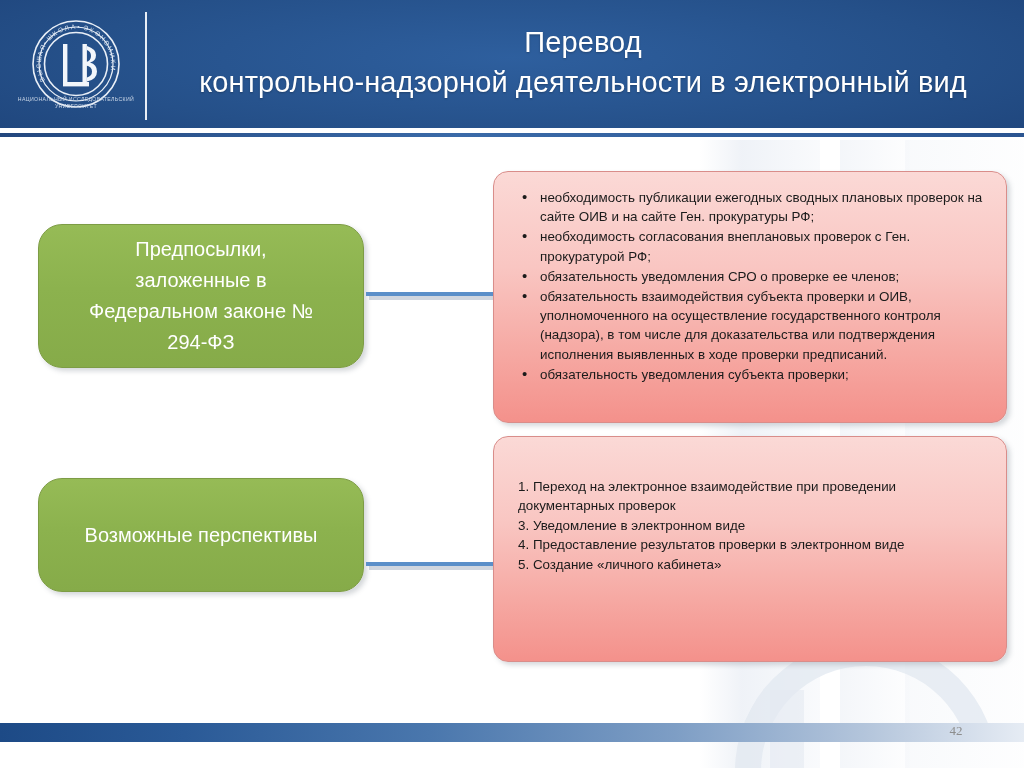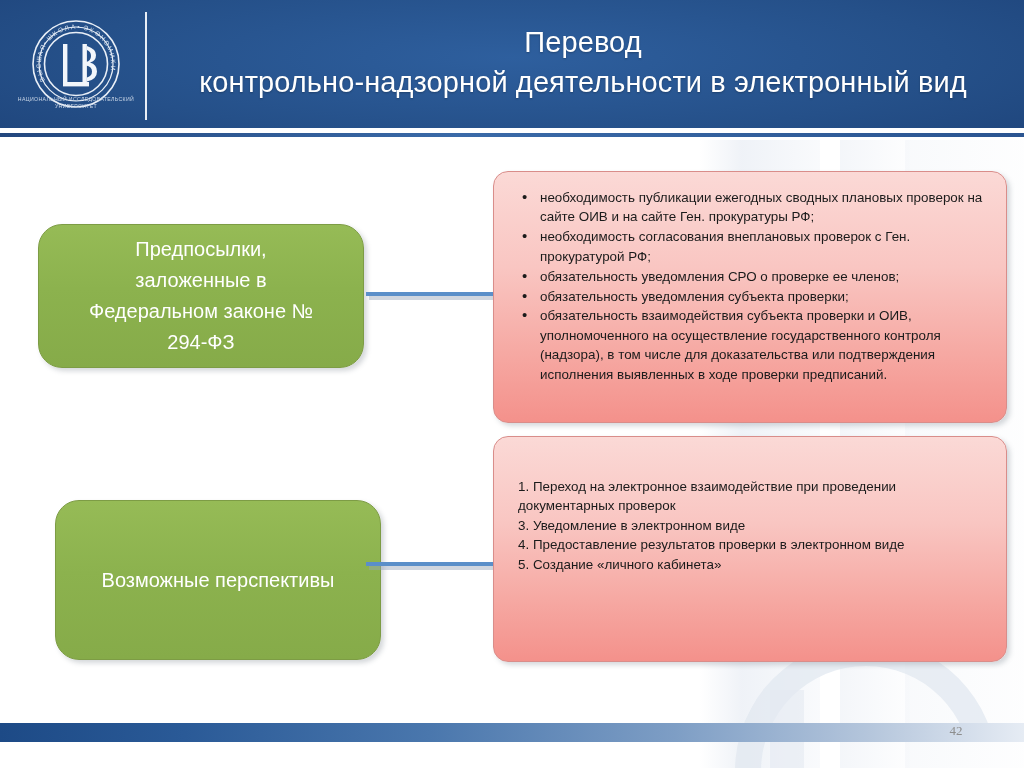--- a/index.html
+++ b/index.html
@@ -129,21 +129,21 @@
     align-items: center;
     justify-content: center;
     text-align: center;
     font-size: 20px;
     line-height: 31px;
     padding: 8px 16px;
     box-shadow: 3px 3px 5px rgba(120,130,140,0.32);
     white-space: pre-line;
   }
   #green-box-1 { left: 38px; top: 224px; width: 326px; height: 144px; }
-  #green-box-2 { left: 38px; top: 500px; width: 326px; height: 160px; margin-left: 17px; }
+  #green-box-2 { left: 38px; top: 478px; width: 326px; height: 114px; }
 
   
   .pink-box {
     position: absolute;
     box-sizing: border-box;
     border-radius: 15px;
     border: 1px solid #d98d8a;
     background: linear-gradient(180deg, #fbd9d6 0%, #f9c6c2 38%, #f6a9a3 72%, #f4918b 100%);
     color: #1b1b1b;
     box-shadow: 3px 3px 5px rgba(120,130,140,0.3);
@@ -286,22 +286,22 @@
 294-ФЗ</div>
 
   <div class="connector-shadow" id="connector-1-sh"></div>
   <div class="connector" id="connector-1"></div>
 
   <div class="pink-box" id="pink-box-1">
     <ul class="bullet-list">
       <li>необходимость публикации ежегодных сводных плановых проверок на сайте ОИВ и на сайте Ген. прокуратуры РФ;</li>
       <li>необходимость согласования внеплановых проверок с Ген. прокуратурой РФ;</li>
       <li>обязательность уведомления СРО о проверке ее членов;</li>
+      <li>обязательность взаимодействия субъекта проверки и ОИВ, уполномоченного на осуществление государственного контроля (надзора), в том числе для доказательства или подтверждения исполнения выявленных в ходе проверки предписаний.</li>
       <li>обязательность уведомления субъекта проверки;</li>
-      <li>обязательность взаимодействия субъекта проверки и ОИВ, уполномоченного на осуществление государственного контроля (надзора), в том числе для доказательства или подтверждения исполнения выявленных в ходе проверки предписаний.</li>
     </ul>
   </div>
 
   <div class="green-box" id="green-box-2">Возможные перспективы</div>
 
   <div class="connector-shadow" id="connector-2-sh"></div>
   <div class="connector" id="connector-2"></div>
 
   <div class="pink-box" id="pink-box-2">
     <ul class="num-list">

